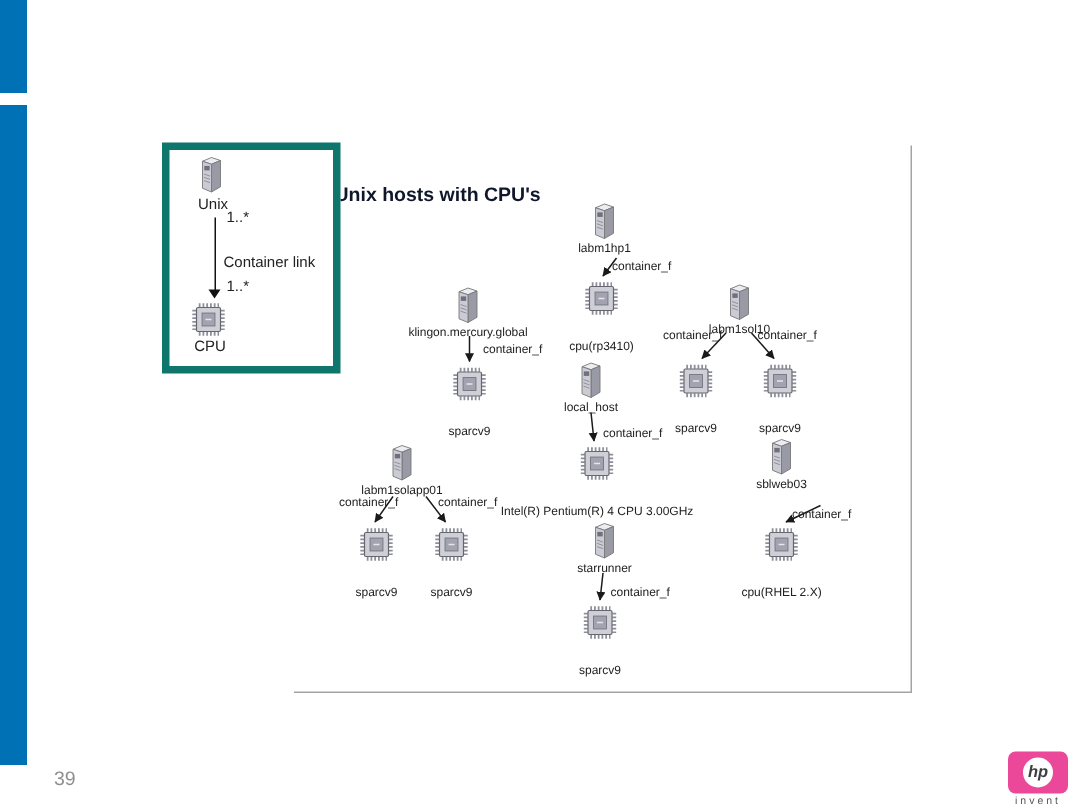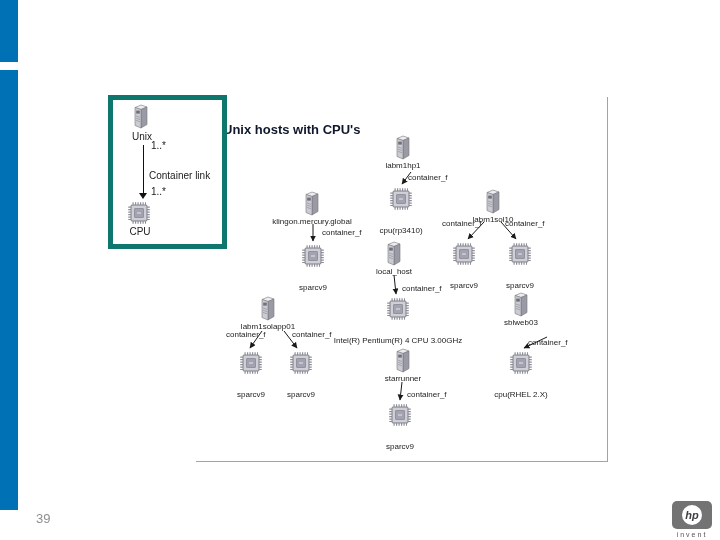--- a/index.html
+++ b/index.html
@@ -11,21 +11,21 @@
   .accent-bar{position:absolute;left:0;top:70px;width:18px;height:440px;}
 
   
   .eyebrow{position:absolute;left:38px;top:8px;font-size:16px;color:#9b9b9b;}
   .slide-title{position:absolute;left:36px;top:30px;font-size:28px;font-weight:bold;color:#111;
                letter-spacing:0.5px;}
 
   .page-number{position:absolute;left:36px;top:511px;font-size:13px;color:#8f8f8f;}
 
   
-  .hp-logo{position:absolute;left:672px;top:501px;width:40px;height:28px;background:#737373;
+  .hp-logo{position:absolute;left:672px;top:501px;width:40px;height:28px;background:#ec4899;
            border-radius:5px;display:flex;align-items:center;justify-content:center;}
   .hp-circle{width:20px;height:20px;border-radius:50%;background:#fff;display:flex;
              align-items:center;justify-content:center;}
   .hp-text{font-style:italic;font-weight:bold;font-size:11px;color:#3d3d42;line-height:1;}
   .hp-tagline{position:absolute;left:672px;top:531px;width:40px;text-align:center;
               font-size:7px;letter-spacing:2px;color:#555;}
 
   
   .map-panel{position:absolute;left:196px;top:97px;width:411px;height:364px;
              border-right:1px solid #a3a3a3;border-bottom:1px solid #a3a3a3;background:#fff;}

